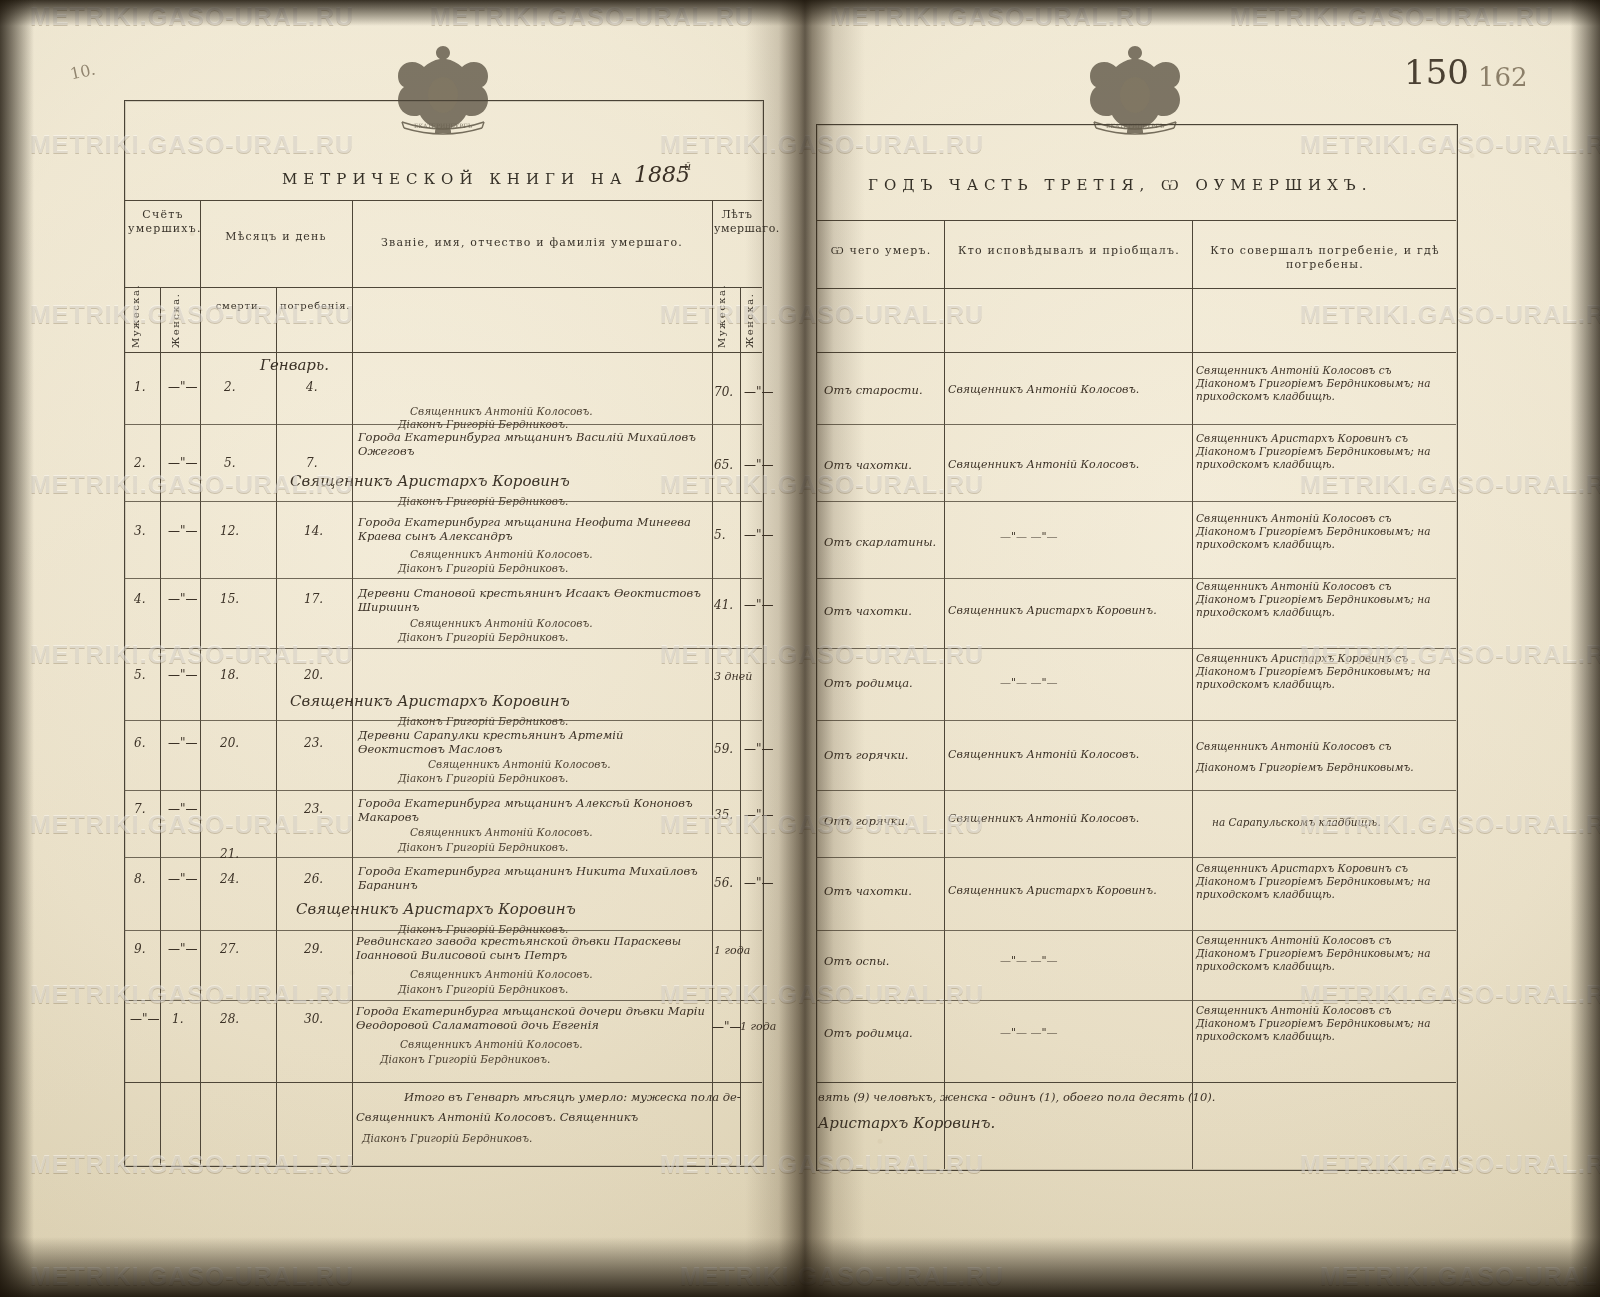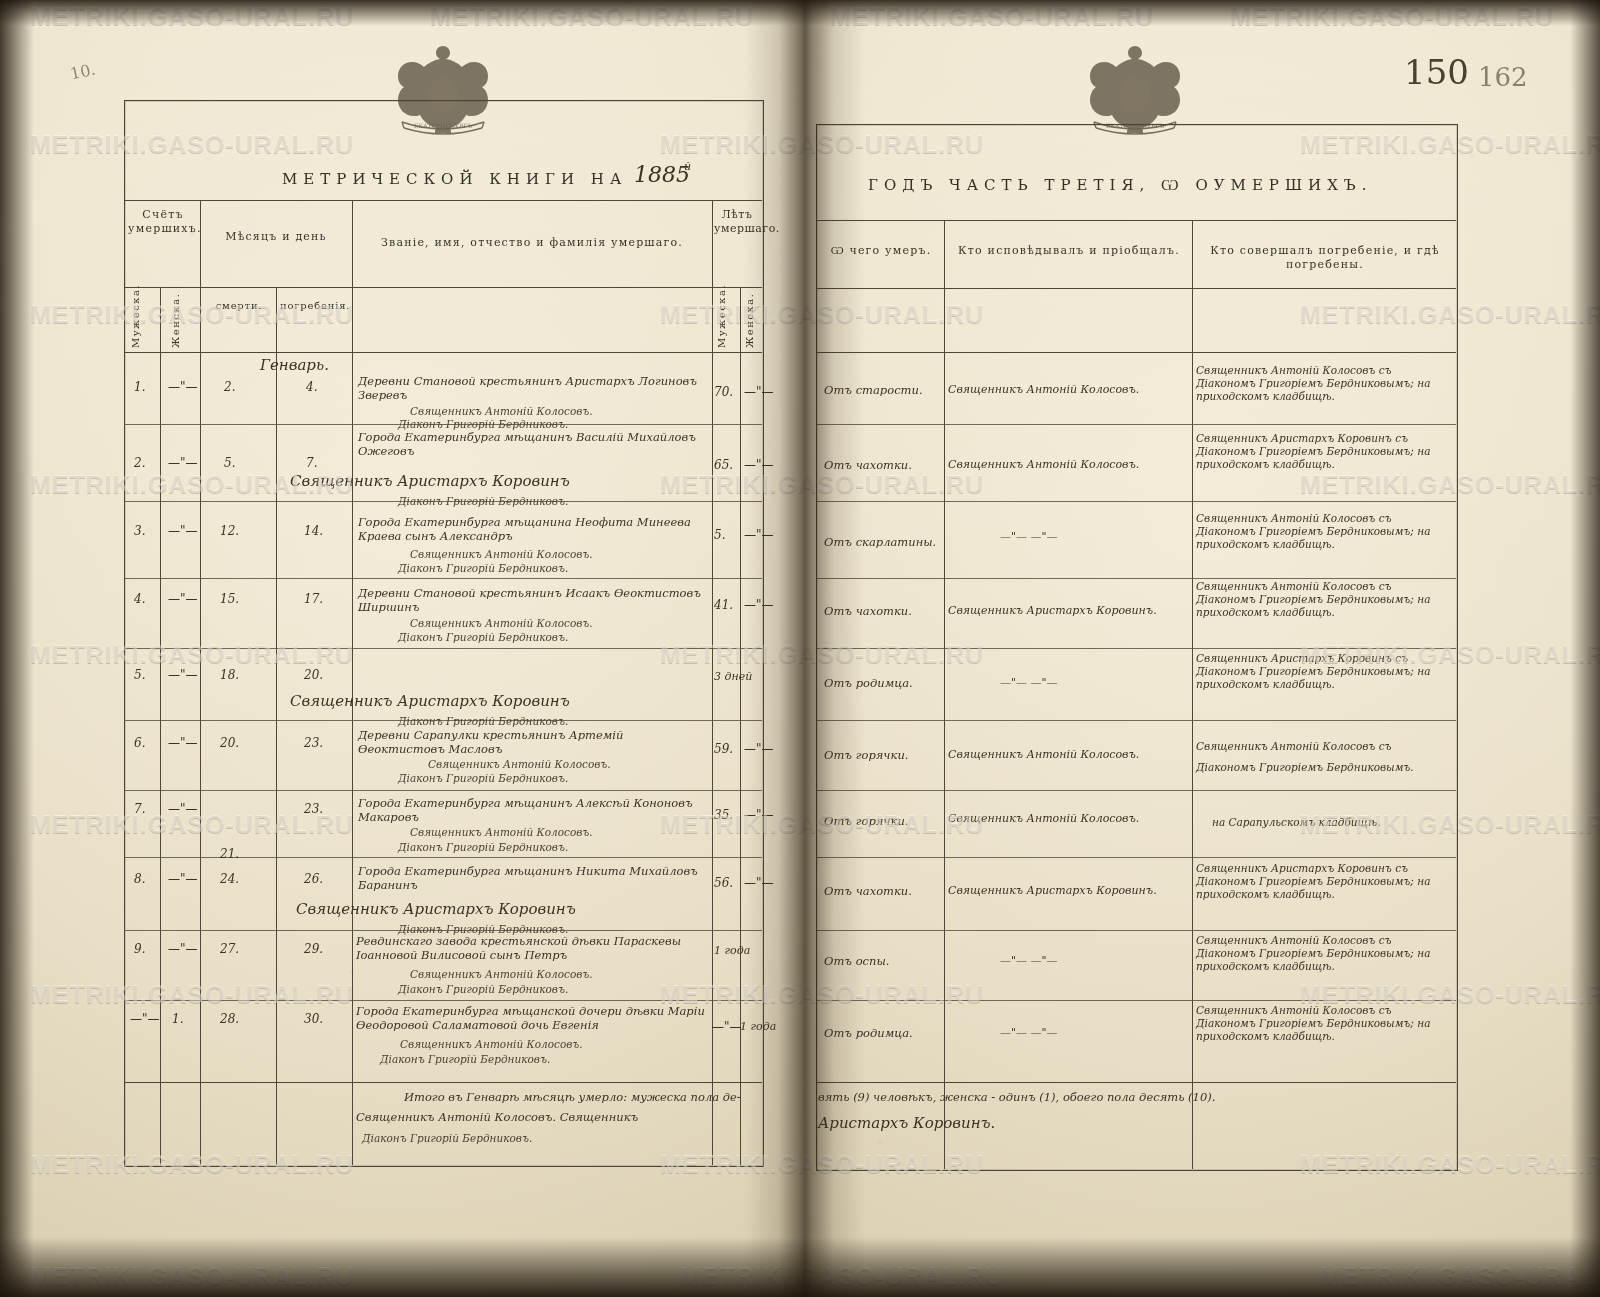--- a/index.html
+++ b/index.html
@@ -306,21 +306,20 @@
   <div class="hdr sm" style="left:820px; top:244px; width:122px;">Ѡ чего умеръ.</div>
   <div class="hdr sm" style="left:948px; top:244px; width:242px;">Кто исповѣдывалъ и пріобщалъ.</div>
   <div class="hdr sm" style="left:1196px; top:244px; width:258px;">Кто совершалъ погребеніе, и гдѣ погребены.</div>
 
   <div class="cell c-sig" style="left:232px; top:356px; font-size:15px;margin-left:28px;">Генварь.</div>
 
   <div class="cell c-num" style="left:134px; top:380px;">1.</div>
   <div class="cell c-num" style="left:168px; top:380px;">—"—</div>
   <div class="cell c-day" style="left:224px; top:380px;">2.</div>
   <div class="cell c-day" style="left:306px; top:380px;">4.</div>
-  <div class="cell c-desc" style="left:358px; top:374px; width:348px;">Деревни Становой крестьянинъ Аристархъ Логиновъ Зверевъ</div>
   <div class="cell c-sub" style="left:410px; top:405px; width:300px;">Священникъ Антоній Колосовъ.</div>
   <div class="cell c-sub" style="left:398px; top:418px; width:300px;">Діаконъ Григорій Бердниковъ.</div>
   <div class="cell c-age" style="left:714px; top:385px;">70.</div>
   <div class="cell c-age" style="left:744px; top:385px;">—"—</div>
   <div class="cell c-cause" style="left:824px; top:383px; width:118px;">Отъ старости.</div>
   <div class="cell c-who" style="left:948px; top:383px; width:240px;">Священникъ Антоній Колосовъ.</div>
   <div class="cell c-bur" style="left:1196px; top:364px; width:256px;">Священникъ Антоній Колосовъ съ Діакономъ Григоріемъ Бердниковымъ; на приходскомъ кладбищѣ.</div>
 
   <div class="cell c-num" style="left:134px; top:456px;">2.</div>
   <div class="cell c-num" style="left:168px; top:456px;">—"—</div>

